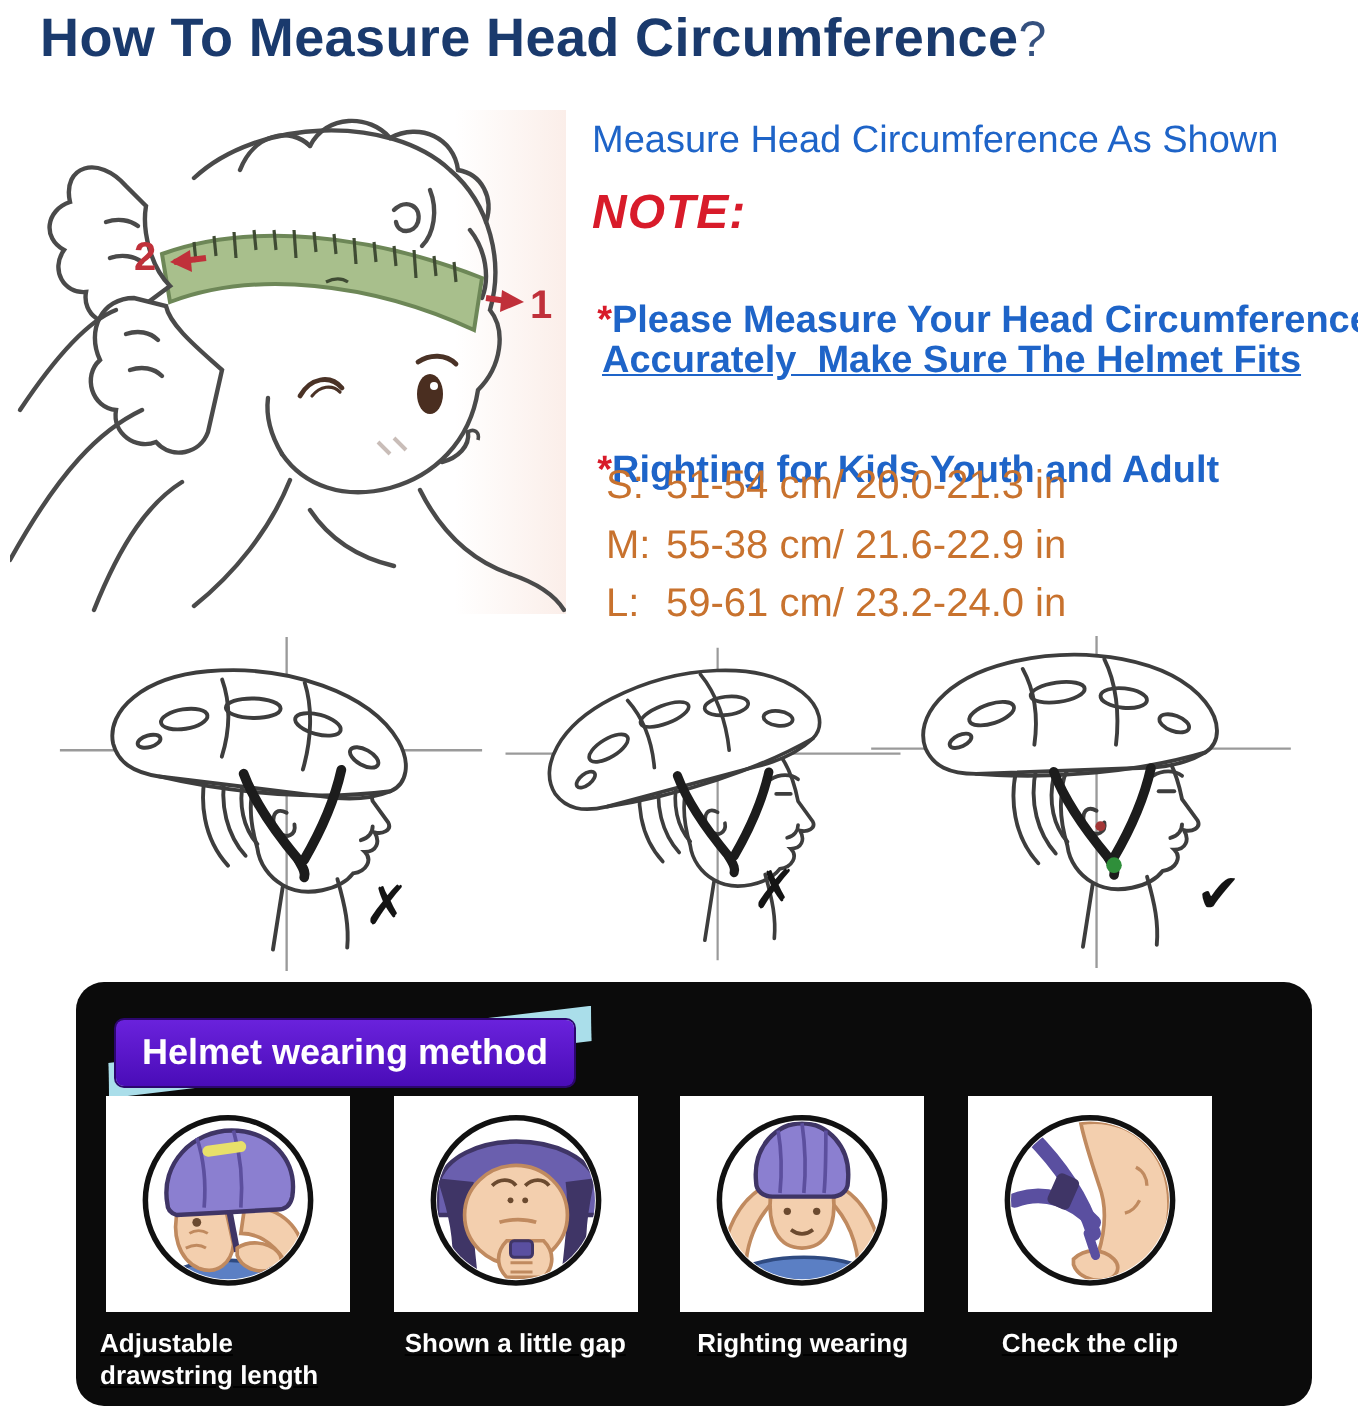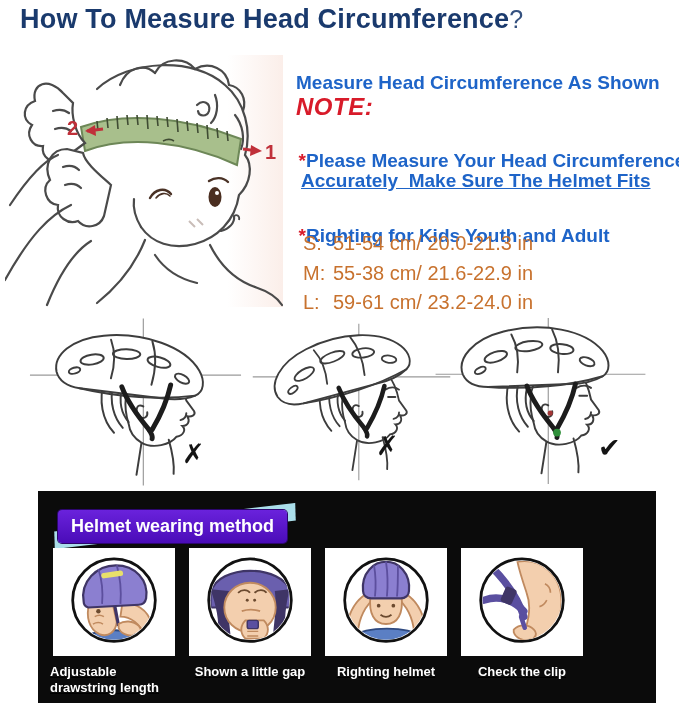--- a/index.html
+++ b/index.html
@@ -9,56 +9,56 @@
     overflow:hidden;
   }
   .abs{position:absolute;}
   
   #page-title{
     left:20px;top:4px;font-size:27px;font-weight:bold;color:#1a3a6d;
     letter-spacing:.2px;white-space:nowrap;
   }
   #page-title .qmark{font-weight:400;color:#35517f;font-size:25px;}
   
-  .info-heading{left:296px;top:60px;font-size:19px;font-weight:bold;color:#1e64c8;white-space:pre;margin-top:12px;}
+  .info-heading{left:296px;top:60px;font-size:19px;font-weight:normal;color:#1e64c8;white-space:pre;}
   .note-label{left:296px;top:93px;font-size:24px;font-weight:bold;color:#d81b2a;letter-spacing:.5px;font-style:italic;}
   .blue-line{font-size:19px;font-weight:bold;color:#1e64c8;white-space:pre;}
   .star{color:#d81b2a;font-weight:bold;}
   .line1{left:288px;top:128px;}
   .line2{left:301px;top:170px;text-decoration:underline;}
   .line3{left:288px;top:203px;}
   .size-line{left:303px;font-size:20px;color:#c8722e;white-space:pre;display:flex;}
   .size-label{display:inline-block;width:30px;}
   .s-row{top:232px;}
   .m-row{top:262px;}
   .l-row{top:291px;}
   
   .measure-bg{left:5px;top:55px;width:278px;height:252px;background:linear-gradient(90deg,#ffffff 80%,#fbeee9 100%);}
   
   .fit-mark{font-size:27px;font-weight:900;color:#141414;}
   
   .method-panel{
-    left:38px;top:491px;width:618px;height:212px;background:#0b0b0b;
+    left:38px;top:491px;width:618px;height:212px;background:#0b0b0b;border-radius:14px;
   }
   .banner-wrap{position:absolute;left:12px;top:12px;width:250px;height:48px;}
   .banner-accent{
     position:absolute;left:4px;top:2px;width:242px;height:42px;
     background:#aadeea;
     clip-path:polygon(0 58%,100% 0,100% 42%,0 100%);
     transform:rotate(-1deg);
   }
   .banner-box{
     position:absolute;left:8px;top:7px;padding:6px 13px;
     background:linear-gradient(180deg,#6a22dc,#4a0cb8);
     border-radius:4px;color:#ffffff;font-size:18px;font-weight:bold;
     white-space:nowrap;box-shadow:0 0 0 1px #2c066e;
   }
   .steps-row{
     position:absolute;left:0;top:57px;width:583px;
-    display:flex;justify-content:flex-start;padding:0 8px;box-sizing:border-box;text-decoration:underline;
+    display:flex;justify-content:space-between;padding:0 8px;box-sizing:border-box;text-decoration:underline;
   }
   .step{width:136px;display:flex;flex-direction:column;align-items:center;}
   .step-card{width:122px;height:108px;background:#ffffff;display:flex;align-items:center;justify-content:center;}
   .step-caption{
     margin-top:8px;color:#ffffff;font-size:13px;font-weight:bold;
     text-align:center;line-height:1.25;width:136px;
   }
   .step:first-child .step-caption{text-align:left;padding-left:4px;box-sizing:border-box;}
   svg text.red-num{font:bold 20px "Liberation Sans",sans-serif;fill:#c0303a;}
   .bottom-strip{left:0;top:703px;width:679px;height:8px;background:#ffffff;}
@@ -306,21 +306,21 @@
             <path d="M106,94 C104,70 96,54 84,46 L76,52 C86,62 92,76 92,94 Z" fill="#f3cfae" stroke="#c08a5f" stroke-width="2"></path>
             <path d="M44,48 C42,66 48,78 61,78 C74,78 80,66 78,48 Z" fill="#f3cfae" stroke="#c08a5f" stroke-width="2"></path>
             <path d="M36,42 C34,22 48,10 61,10 C74,10 88,22 86,42 C86,47 82,50 77,50 L45,50 C40,50 36,47 36,42 Z" fill="#8b7fd0" stroke="#3f3566" stroke-width="2.4"></path>
             <path d="M48,14 C50,26 50,38 49,48 M61,10 C63,24 63,38 62,48 M74,14 C74,26 74,38 73,48" fill="none" stroke="#5c4f9e" stroke-width="2"></path>
             <circle cx="53" cy="58" r="2" fill="#6b4a2f"></circle>
               <circle cx="69" cy="58" r="2" fill="#6b4a2f"></circle>
             <path d="M55,68 C59,71 63,71 67,68" fill="none" stroke="#6b4a2f" stroke-width="2"></path>
           </g>
         </svg>
       </div>
-      <div class="step-caption">Righting helmet</div>
+      <div class="step-caption">Righting wearing</div>
     </div>
 
     <div class="step">
       <div class="step-card">
         <svg width="112" height="100" viewBox="0 0 122 108">
           <circle cx="61" cy="52" r="45" fill="#ffffff" stroke="#111111" stroke-width="3"></circle>
           <clipPath id="c4">
               <circle cx="61" cy="52" r="43"></circle>
             </clipPath>
           <g clip-path="url(#c4)">

